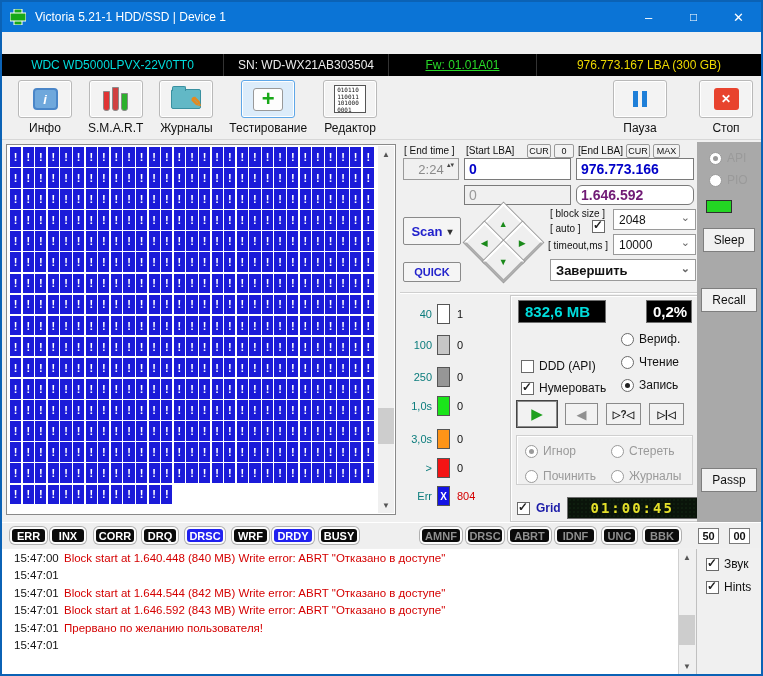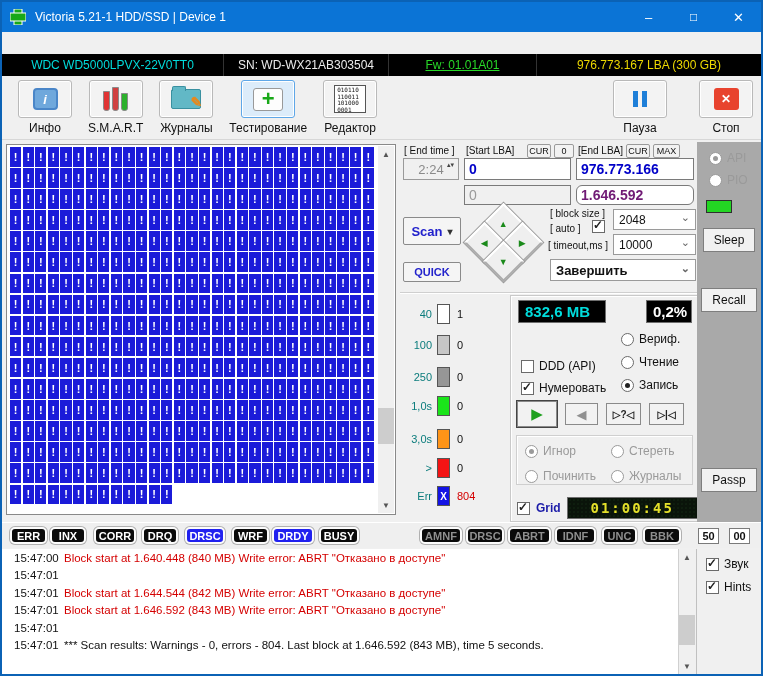--- a/index.html
+++ b/index.html
@@ -970,24 +970,24 @@
       <div class="log-line">
         <span class="log-time">15:47:01</span>
         <span class="log-text">Block start at 1.644.544 (842 MB) Write error: ABRT "Отказано в доступе"</span>
       </div>
       <div class="log-line">
         <span class="log-time">15:47:01</span>
         <span class="log-text">Block start at 1.646.592 (843 MB) Write error: ABRT "Отказано в доступе"</span>
       </div>
       <div class="log-line">
         <span class="log-time">15:47:01</span>
+        <span class="log-text">Прервано по желанию пользователя!</span>
       </div>
       <div class="log-line final">
         <span class="log-time">15:47:01</span>
-        <span class="log-text">*** Scan results: Warnings - 0, errors - 804. Last block at 1.646.592 (843 MB), time 5 seconds.</span>
       </div>
     </div>
   <div class="logscroll">
     <span class="sb-up"></span>
     <span class="sb-thumb"></span>
     <span class="sb-down"></span>
   </div>
   <div class="logpanel">
     <div class="cbrow sound-row">
       <span class="cb" data-checked="true"></span>

